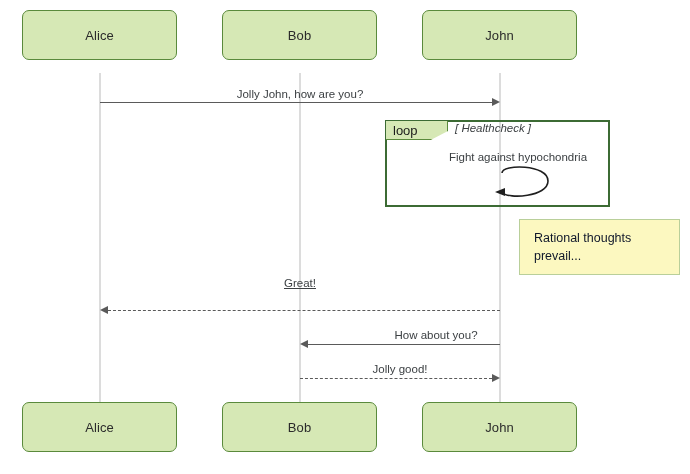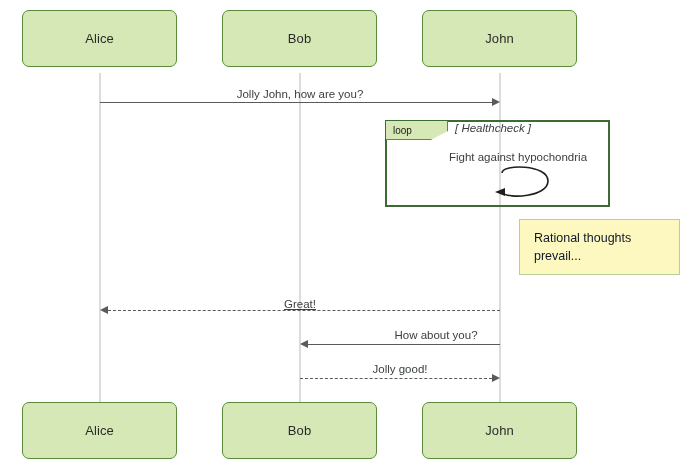--- a/index.html
+++ b/index.html
@@ -16,21 +16,21 @@
     width: 690px;
     height: 474px;
     background: #ffffff;
     overflow: hidden;
   }
 
   
   .actor-box {
     position: absolute;
     width: 155px;
-    height: 57px;
+    height: 50px;
     background: #d6e8b5;
     border: 1.6px solid #5a8a3c;
     border-radius: 7px;
     box-sizing: border-box;
     display: flex;
     align-items: center;
     justify-content: center;
     z-index: 6;
   }
   .actor-label {
@@ -105,21 +105,21 @@
     border-bottom: 1.5px solid #5a8a3c;
     box-sizing: border-box;
     display: flex;
     align-items: center;
     padding-left: 7px;
     padding-right: 14px;
     clip-path: polygon(0 0, 100% 0, 100% 52%, 72% 100%, 0 100%);
     z-index: 4;
   }
   .frag-tab-label {
-    font-size: 10px;
+    font-size: 13px;
     color: #1a1a1a;
   }
   .frag-cond {
     position: absolute;
     font-size: 11.5px;
     color: #3c4043;
     white-space: nowrap;
     z-index: 4;
   }
   .frag-text {
@@ -188,21 +188,21 @@
   <svg class="selfloop" style="left:490px; top:163px;" width="70" height="42" viewBox="0 0 70 42">
     <path d="M 12 10 C 12 1, 58 1, 58 18 C 58 34, 18 36, 13 30" fill="none" stroke="#1f1f1f" stroke-width="1.6"></path>
     <polygon points="15,33 5,29 15,25" fill="#1f1f1f"></polygon>
   </svg>
 
   <div class="note" style="left:519px; top:219px; width:161px; height:56px;">
     <div class="note-text">Rational thoughts
 prevail...</div>
   </div>
 
-  <div class="msg-label" style="left:300px; top:298px;text-decoration:underline;">Great!</div>
+  <div class="msg-label" style="left:300px; top:277px;text-decoration:underline;">Great!</div>
   <div class="msg" style="left:100px; top:310px; width:400px;">
     <div class="msg-line dashed" style="left:8px; width:392px;"></div>
     <div class="msg-head left" style="left:0px;"></div>
   </div>
 
   <div class="msg-label" style="left:400px; top:329px;margin-left:36px;">How about you?</div>
   <div class="msg" style="left:300px; top:344px; width:200px;">
     <div class="msg-line" style="left:8px; width:192px;"></div>
     <div class="msg-head left" style="left:0px;"></div>
   </div>

